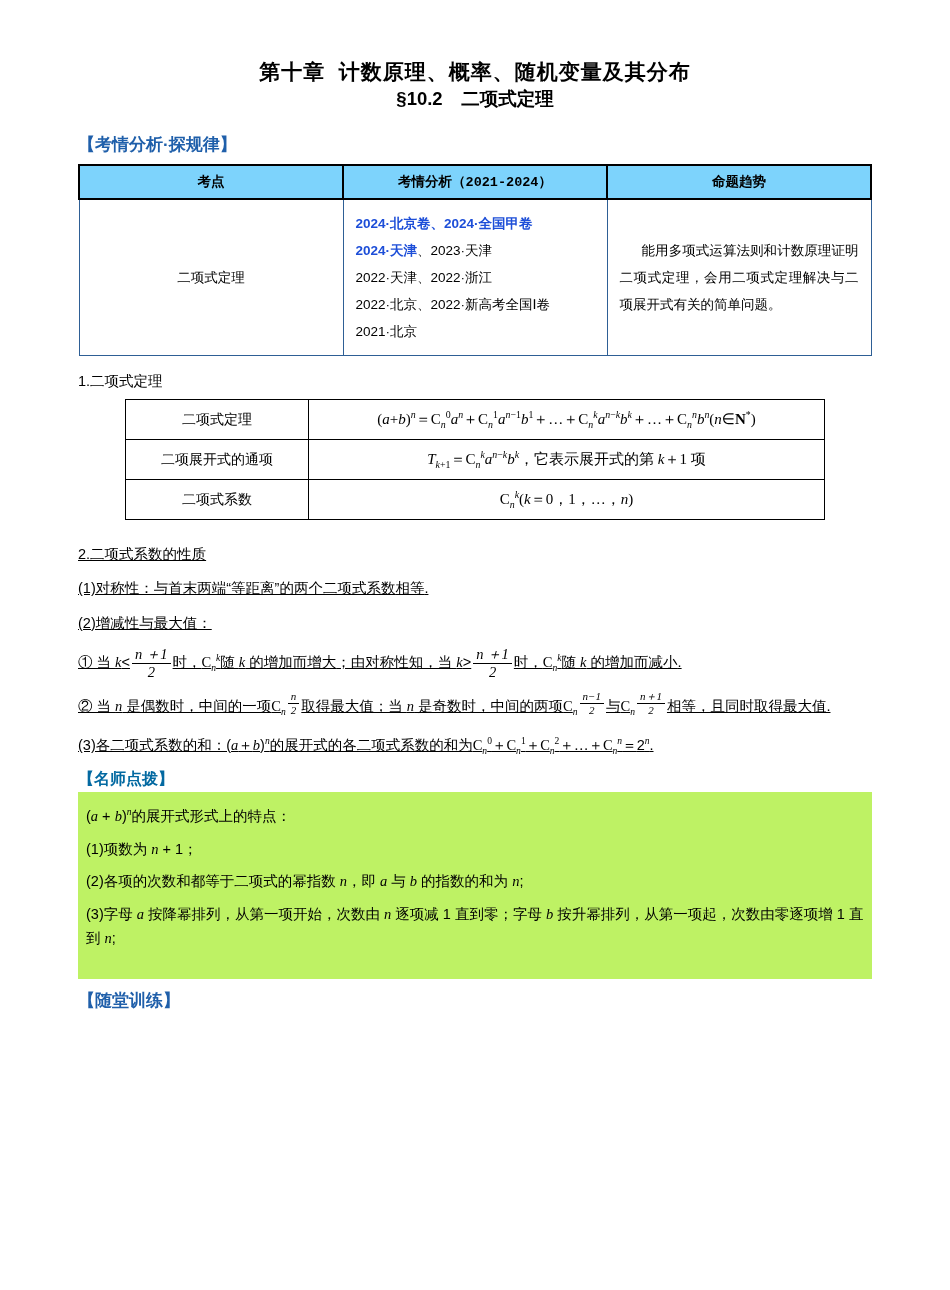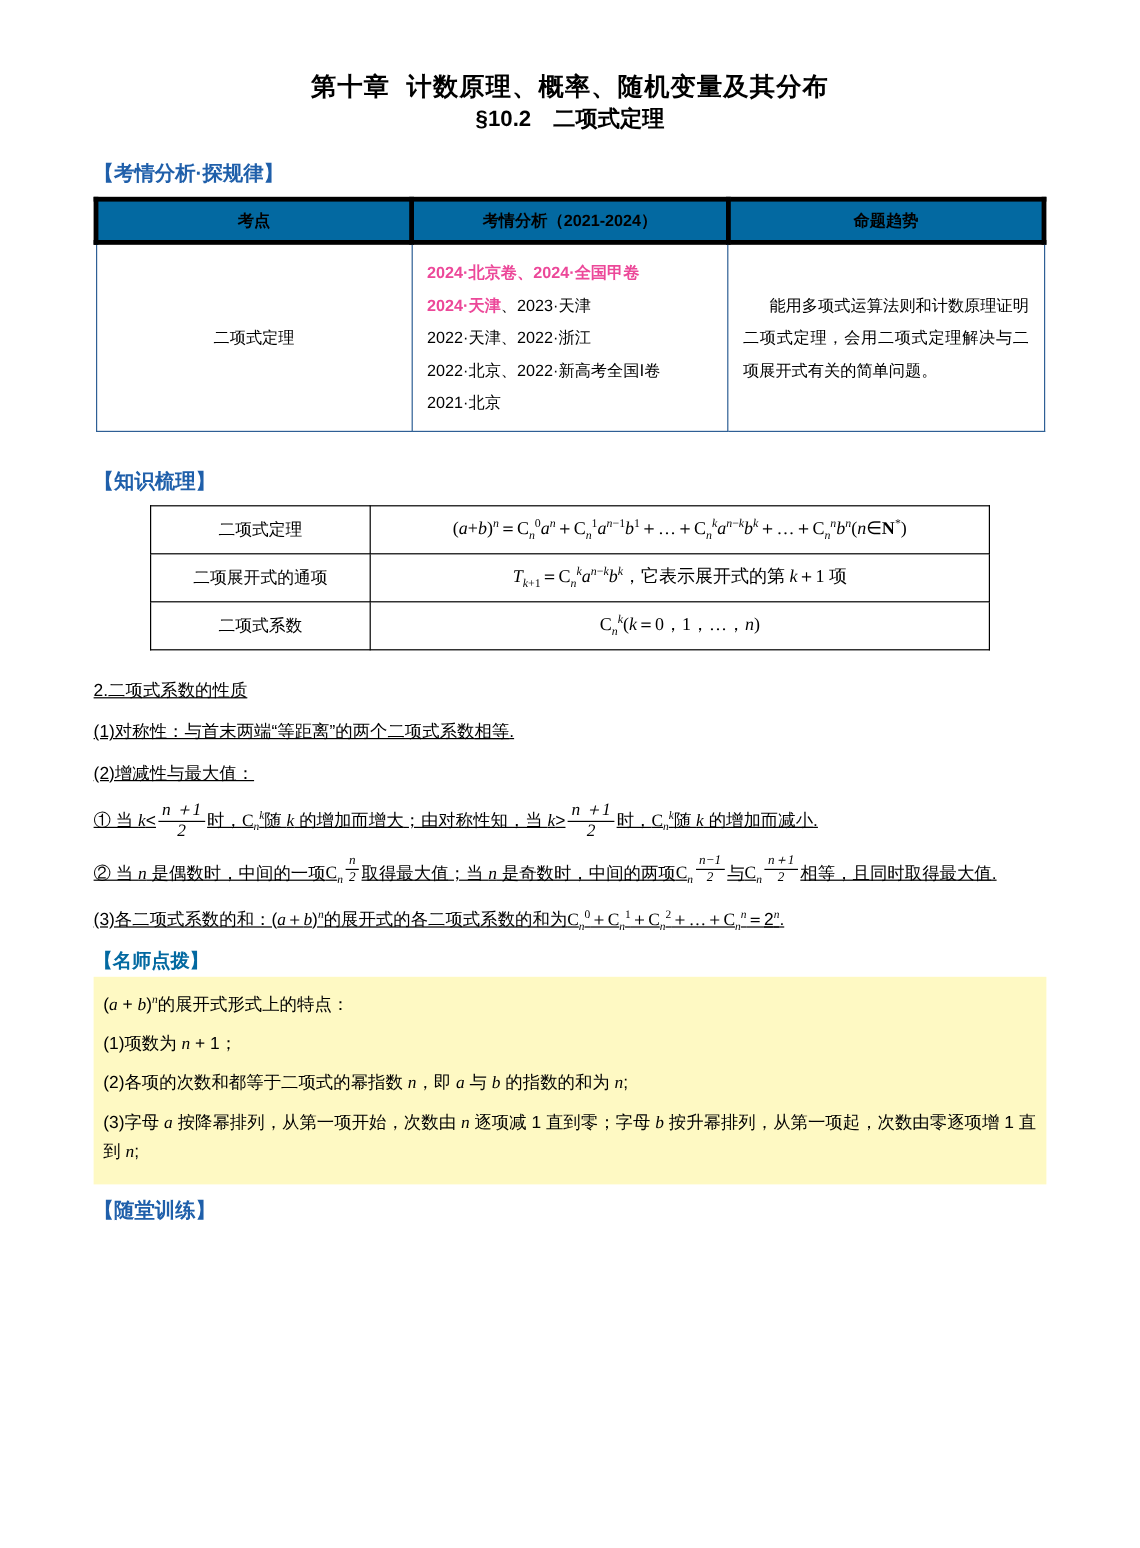--- a/index.html
+++ b/index.html
@@ -53,45 +53,45 @@
     font-family: "Liberation Sans", sans-serif;
   }
   
   table.exam {
     border-collapse: collapse;
     width: 100%;
     table-layout: fixed;
     margin-top: 4px;
   }
   table.exam th {
-    background: #0369a1;
-    border: 4px solid #000000;
+    background: #7dd3fc;
+    border: 2px solid #000000;
     font-size: 13.5px;
     font-weight: bold;
     padding: 7px 4px;
     text-align: center;
-    font-family: Liberation Sans, sans-serif;
+    font-family: Liberation Mono, monospace;
   }
   table.exam td {
     border: 1px solid #2e5f95;
     font-size: 13.5px;
     padding: 10px 12px;
     vertical-align: middle;
     font-family: "Liberation Sans", sans-serif;
   }
   td.kaodian {
     text-align: center;
     width: 185px;
   }
   td.analysis {
     width: 300px;
     line-height: 2.0;
   }
   td.analysis .hl {
-    color: #ec4899;
+    color: #1d4ed8;
     font-weight: bold;
   }
   td.trend {
     line-height: 2.0;
     text-align: justify;
     padding-left: 18px;
     padding-right: 14px;
     text-indent: 22px;
   }
   
@@ -159,22 +159,22 @@
     display: block;
     border-bottom: 1px solid #000;
     padding: 0 3px;
   }
   .frac .den {
     display: block;
     padding: 0 3px;
   }
   
   .tipbox {
-    background: #fef9c3;
-    padding: 4px 8px 6px 8px;
+    background: #bef264;
+    padding: 4px 8px 20px 8px;
     margin-top: 2px;
   }
   .tipbox p {
     font-size: 14.5px;
     margin: 8px 0;
     line-height: 1.7;
     font-family: "Liberation Sans", sans-serif;
   }
   .last-heading {
     margin-top: 10px;
@@ -204,22 +204,22 @@
         <div><span class="hl">2024·天津</span><span>、2023·天津</span></div>
         <div>2022·天津、2022·浙江</div>
         <div>2022·北京、2022·新高考全国Ⅰ卷</div>
         <div>2021·北京</div>
       </td>
       <td class="trend">能用多项式运算法则和计数原理证明二项式定理，会用二项式定理解决与二项展开式有关的简单问题。</td>
     </tr>
   </tbody>
     </table>
 
-  <div class="blue-heading" style="margin-top:30px;">【知识梳理】</div>
-
+
+  <div class="know-label">1.二项式定理</div>
 
   <table class="know">
     <tbody>
         <tr>
       <td class="lab">二项式定理</td>
       <td class="formula">
         (<i class="m">a</i>+<i class="m">b</i>)<sup><i class="m">n</i></sup>＝C<sub><i class="m">n</i></sub><sup>0</sup><i class="m">a</i><sup><i class="m">n</i></sup>＋C<sub><i class="m">n</i></sub><sup>1</sup><i class="m">a</i><sup><i class="m">n</i>−1</sup><i class="m">b</i><sup>1</sup>＋…＋C<sub><i class="m">n</i></sub><sup><i class="m">k</i></sup><i class="m">a</i><sup><i class="m">n</i>−<i class="m">k</i></sup><i class="m">b</i><sup><i class="m">k</i></sup>＋…＋C<sub><i class="m">n</i></sub><sup><i class="m">n</i></sup><i class="m">b</i><sup><i class="m">n</i></sup>(<i class="m">n</i>∈<b>N</b><sup>*</sup>)
       </td>
     </tr>
     <tr>

